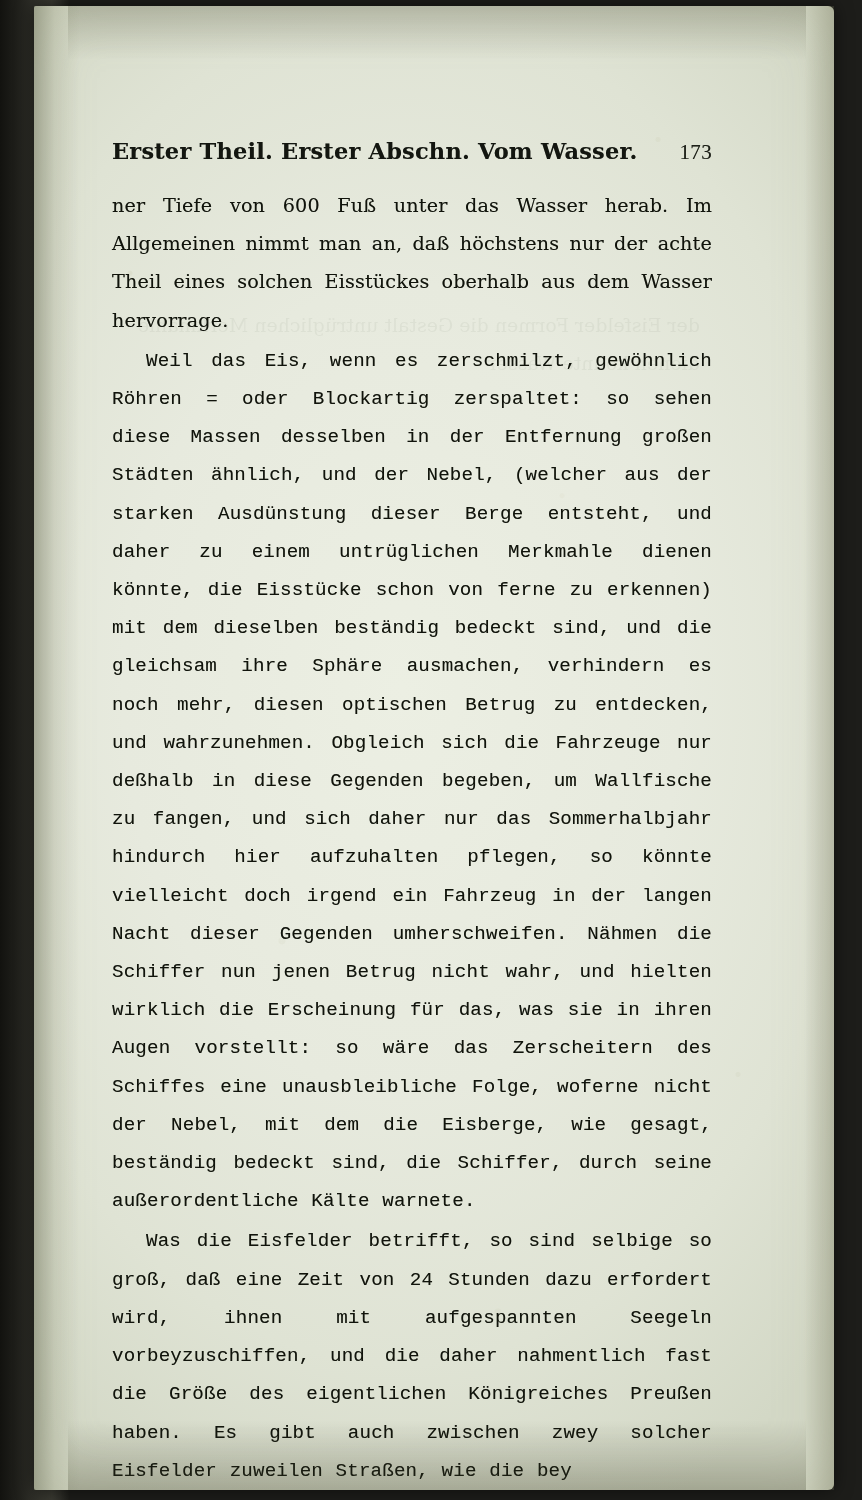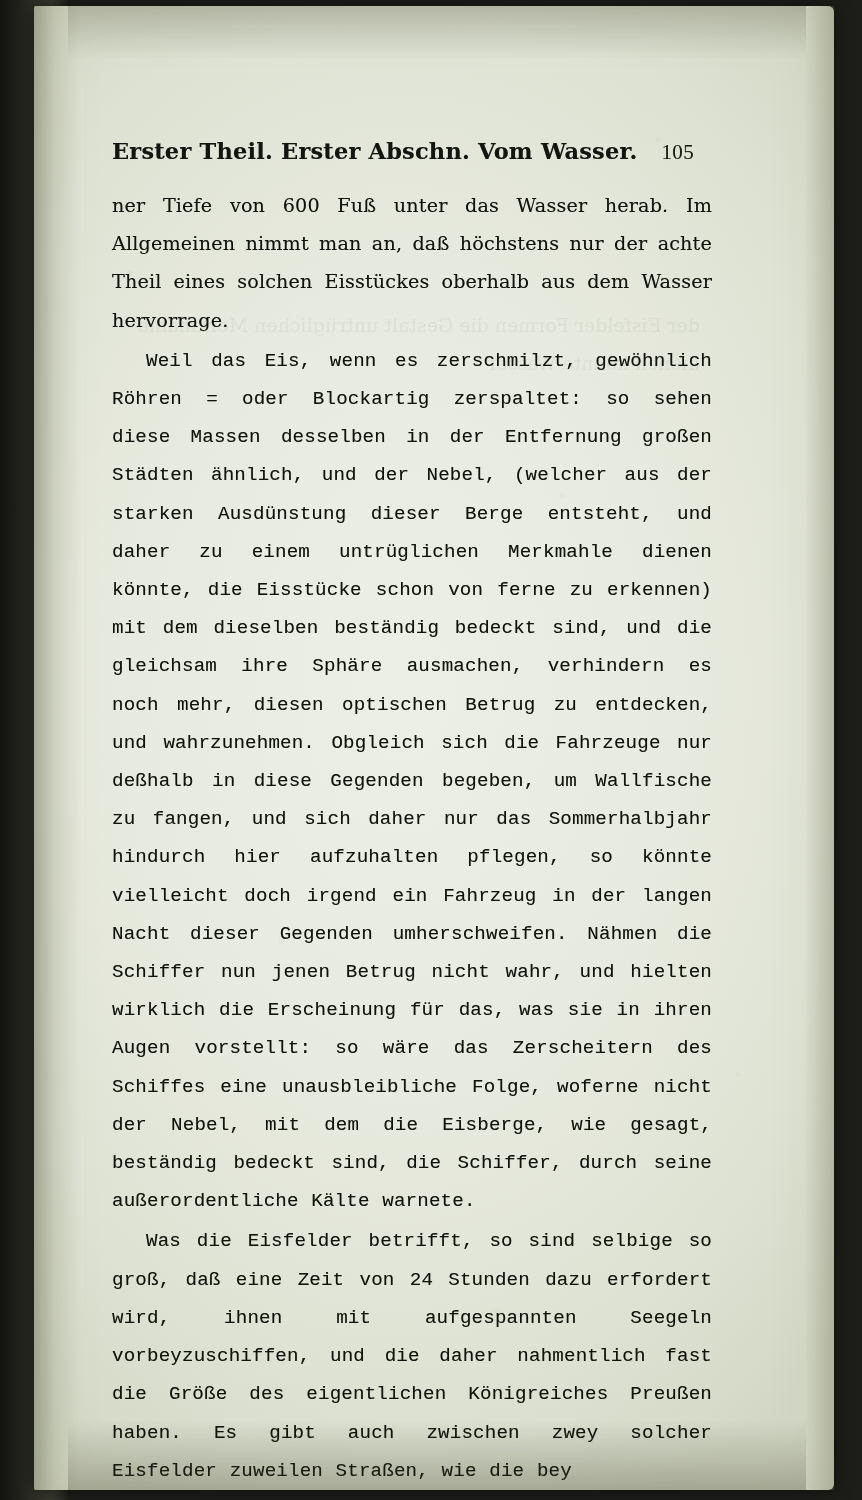--- a/index.html
+++ b/index.html
@@ -88,21 +88,21 @@
     position: absolute;
     left: 78px;
     top: 132px;
     width: 600px;
   }
 
   .running-head {
     display: flex;
     align-items: baseline;
     justify-content: flex-start;
-    gap: 10px;
+    gap: 28px;
     margin: 0 0 22px 0;
     font-size: 23px;
     color: #171a14;
     letter-spacing: 0.4px;
     white-space: nowrap;
   }
   .running-head .rh-title {
     font-family: "DejaVu Serif", serif;
     font-weight: 600;
     font-size: 22.5px;
@@ -181,21 +181,21 @@
 
   <div class="leaf">
     <div class="foxing"></div>
 
     <div class="showthrough">der Eisfelder Formen die Gestalt untrüglichen Merkmahle dienen könnte Wasser</div>
 
     <div class="textblock">
 
       <div class="running-head">
         <span class="rh-title">Erster Theil. Erster Abschn. Vom Wasser.</span>
-        <span class="rh-folio">105</span>
+        <span class="rh-folio">173</span>
       </div>
 
       <p class="para">ner Tiefe von 600 Fuß unter das Wasser herab. Im Allgemeinen nimmt man an, daß höchstens nur der achte Theil eines solchen Eisstückes oberhalb aus dem Wasser hervorrage.</p>
       <p class="para indent">Weil das Eis, wenn es zerschmilzt, gewöhnlich Röhren = oder Blockartig zerspaltet: so sehen diese Massen desselben in der Entfernung großen Städten ähnlich, und der Nebel, (welcher aus der starken Ausdünstung dieser Berge entsteht, und daher zu einem untrüglichen Merkmahle dienen könnte, die Eisstücke schon von ferne zu erkennen) mit dem dieselben beständig bedeckt sind, und die gleichsam ihre Sphäre ausmachen, verhindern es noch mehr, diesen optischen Betrug zu entdecken, und wahrzunehmen. Obgleich sich die Fahrzeuge nur deßhalb in diese Gegenden begeben, um Wallfische zu fangen, und sich daher nur das Sommerhalbjahr hindurch hier aufzuhalten pflegen, so könnte vielleicht doch irgend ein Fahrzeug in der langen Nacht dieser Gegenden umherschweifen. Nähmen die Schiffer nun jenen Betrug nicht wahr, und hielten wirklich die Erscheinung für das, was sie in ihren Augen vorstellt: so wäre das Zerscheitern des Schiffes eine unausbleibliche Folge, woferne nicht der Nebel, mit dem die Eisberge, wie gesagt, beständig bedeckt sind, die Schiffer, durch seine außerordentliche Kälte warnete.</p>
       <p class="para indent">Was die Eisfelder betrifft, so sind selbige so groß, daß eine Zeit von 24 Stunden dazu erfordert wird, ihnen mit aufgespannten Seegeln vorbeyzuschiffen, und die daher nahmentlich fast die Größe des eigentlichen Königreiches Preußen haben. Es gibt auch zwischen zwey solcher Eisfelder zuweilen Straßen, wie die bey</p>
 
     </div>
 
     <div class="top-shade"></div>
     <div class="bottom-shade"></div>

